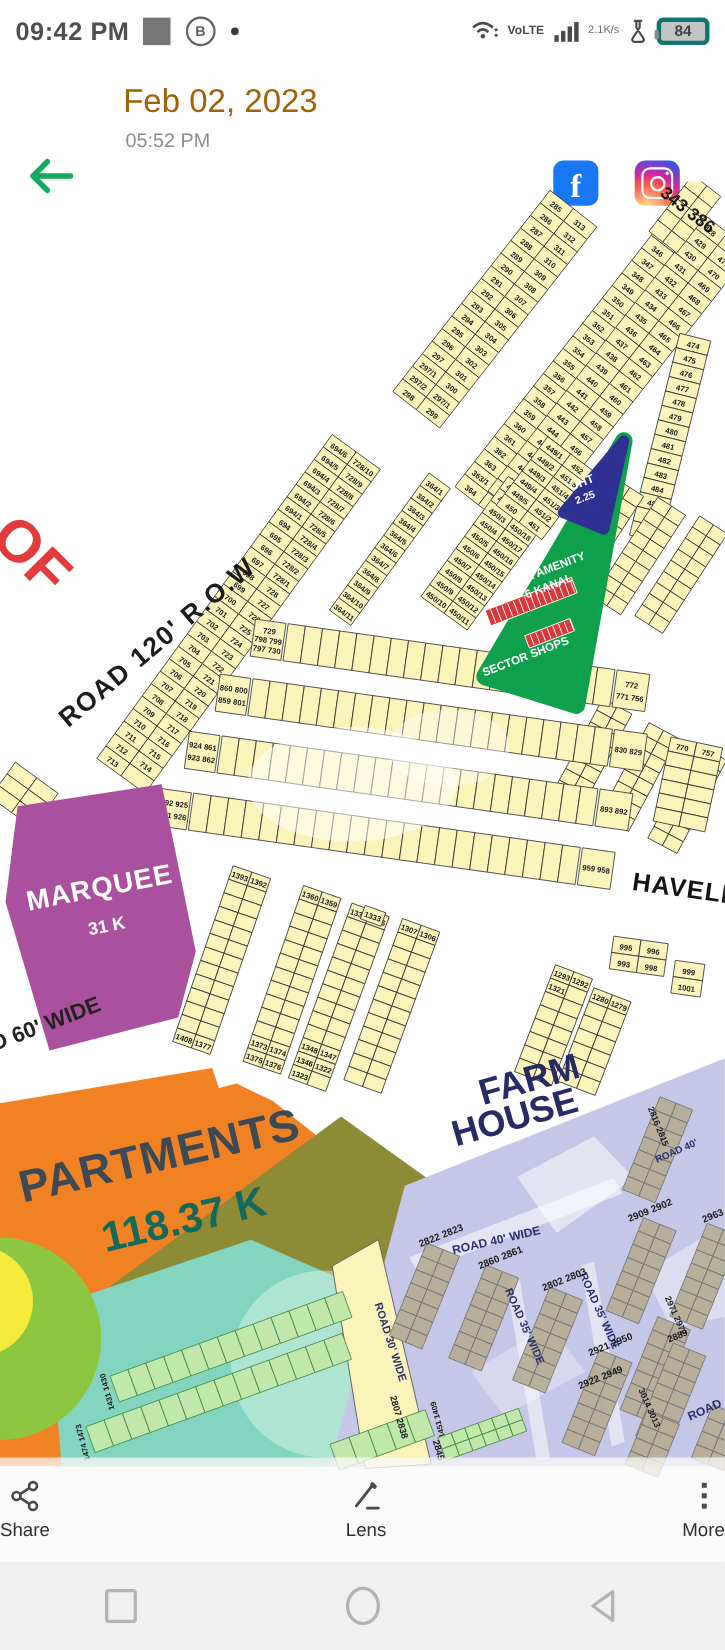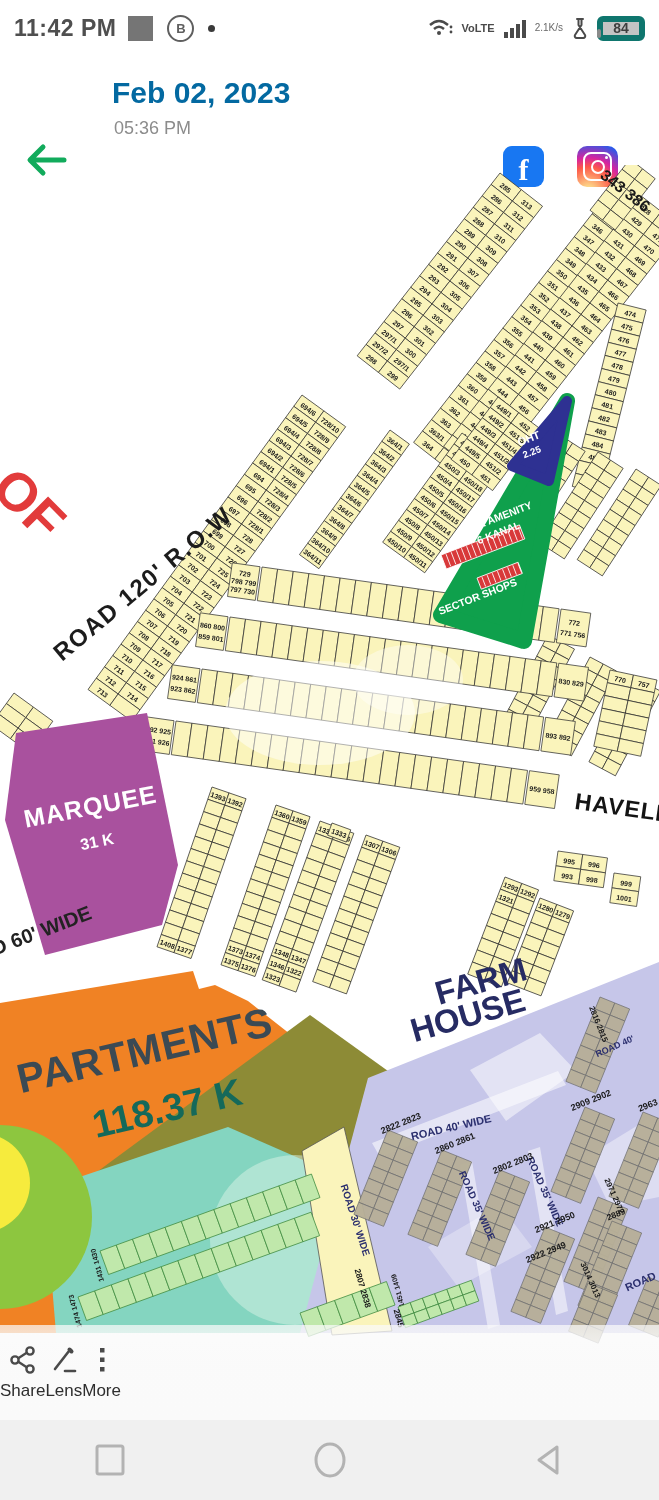--- a/index.html
+++ b/index.html
@@ -6,43 +6,43 @@
   body{width:659px;height:1500px;position:relative;overflow:hidden;background:#fff;font-family:"Liberation Sans",sans-serif}
   .status-bar{position:absolute;top:0;left:0;width:659px;height:56px;background:#fff;display:flex;align-items:center;padding:0 14px;box-sizing:border-box;color:#4f4f4f}
   .sb-time{font-size:23px;font-weight:600;letter-spacing:.5px}
   .sb-left{display:flex;align-items:center;gap:14px;margin-left:12px}
   .sb-sq{width:25px;height:25px;background:#757575}
   .sb-b{width:23px;height:23px;border:2px solid #5f5f5f;border-radius:50%;display:flex;align-items:center;justify-content:center;font-size:13px;font-weight:700;color:#5f5f5f}
   .sb-dot{width:7px;height:7px;background:#3a3a3a;border-radius:50%}
   .sb-right{margin-left:auto;display:flex;align-items:center;gap:7px}
   .sb-2line{display:flex;line-height:10px;font-size:11px;font-weight:700;color:#4a4a4a}
   .sb-2line small{font-size:10px;font-weight:400;color:#6a6a6a}
-  .battery{position:relative;width:48px;height:25px;border:6px solid #0f766e;border-radius:6px;background:#c4c4c4;display:flex;align-items:center;justify-content:center;font-size:14px;font-weight:700;color:#3f3f3f;box-sizing:border-box}
+  .battery{position:relative;width:48px;height:25px;border:4px solid #0f766e;border-radius:6px;background:#c4c4c4;display:flex;align-items:center;justify-content:center;font-size:14px;font-weight:700;color:#3f3f3f;box-sizing:border-box}
   .battery::before{content:"";position:absolute;left:-6px;top:7px;width:4px;height:9px;background:#8a8a8a;border-radius:2px}
   .header{position:absolute;top:56px;left:0;width:659px;height:109px;background:#fff}
-  .hdr-date{position:absolute;left:112px;top:20px;font-size:30px;font-weight:700;color:#0369a1}
+  .hdr-date{position:absolute;left:112px;top:20px;font-size:30px;font-weight:400;color:#a16207}
   .hdr-time{position:absolute;left:114px;top:62px;font-size:18px;color:#8c8c8c}
   .back-btn{position:absolute;left:24px;top:86px;width:44px;height:36px}
   .fb{position:absolute;left:503px;top:90px;width:41px;height:41px;border-radius:9px;background:#1877f2;display:flex;align-items:flex-end;justify-content:center;color:#fff;font-weight:800;font-size:30px;font-family:"Liberation Serif",serif;overflow:hidden}
   .ig{position:absolute;left:577px;top:90px;width:41px;height:41px;border-radius:10px;background:radial-gradient(circle at 28% 110%,#fdf497 0%,#fd5949 45%,#d6249f 62%,#285AEB 92%);display:flex;align-items:center;justify-content:center}
   .ig-in{width:25px;height:25px;border:2.5px solid #fff;border-radius:8px;position:relative}
   .ig-in::before{content:"";position:absolute;left:5.5px;top:5.5px;width:10px;height:10px;border:2.5px solid #fff;border-radius:50%}
   .ig-in::after{content:"";position:absolute;right:2px;top:2px;width:3px;height:3px;background:#fff;border-radius:50%}
   #map-wrap{position:absolute;top:165px;left:0;width:659px;height:1335px}
-  .toolbar{position:absolute;top:1325px;left:0;width:659px;height:95px;background:linear-gradient(180deg,rgba(250,250,250,.72),rgba(250,250,250,.96) 42%,#fafafa);display:flex;justify-content:flex-start;align-items:center;z-index:5}
+  .toolbar{position:absolute;top:1325px;left:0;width:659px;height:95px;background:linear-gradient(180deg,rgba(250,250,250,.72),rgba(250,250,250,.96) 42%,#fafafa);display:flex;justify-content:space-between;align-items:center;z-index:5}
   .tb-item{display:flex;flex-direction:column;align-items:center;gap:6px;color:#2e2e2e;font-size:17px}
   .navbar{position:absolute;top:1420px;left:0;width:659px;height:80px;background:#f0f0f0;display:flex;align-items:center;z-index:6}
   .nav-slot{flex:1;display:flex;justify-content:center}
   text{font-family:"Liberation Sans",sans-serif}
 </style>
 </head>
 <body>
 
 <div class="status-bar">
-  <span class="sb-time">11:42 PM</span>
+  <span class="sb-time">09:42 PM</span>
   <span class="sb-left">
     <span class="sb-sq"></span>
     <span class="sb-b">B</span>
     <span class="sb-dot"></span>
   </span>
   <span class="sb-right">
     <svg width="26" height="24" viewBox="0 0 26 24">
       <path d="M2 9 Q11 1 20 9" fill="none" stroke="#4a4a4a" stroke-width="2.4"></path>
       <path d="M6 13 Q11 8.5 16 13" fill="none" stroke="#4a4a4a" stroke-width="2.4"></path>
       <circle cx="11" cy="17" r="2" fill="#4a4a4a"></circle>
@@ -70,21 +70,21 @@
         <span>84</span>
       </span>
   </span>
 </div>
 
 <div class="header">
   <svg class="back-btn" viewBox="0 0 44 36">
     <path d="M40 18 H7 M19 5 L6 18 L19 31" fill="none" stroke="#12ab5c" stroke-width="5" stroke-linecap="round" stroke-linejoin="round"></path>
   </svg>
   <div class="hdr-date">Feb 02, 2023</div>
-  <div class="hdr-time">05:36 PM</div>
+  <div class="hdr-time">05:52 PM</div>
   <div class="fb">f</div>
   <div class="ig">
       <div class="ig-in"></div>
     </div>
 </div>
 
 <div id="map-wrap">
   <svg id="map-svg" width="659" height="1335" viewBox="0 0 659 1335">
       <g transform="translate(500 8) rotate(38)">
         <rect x="0" y="0" width="27" height="14.5" fill="#faf4bb" stroke="#2e2e2e" stroke-width="0.7"></rect>

